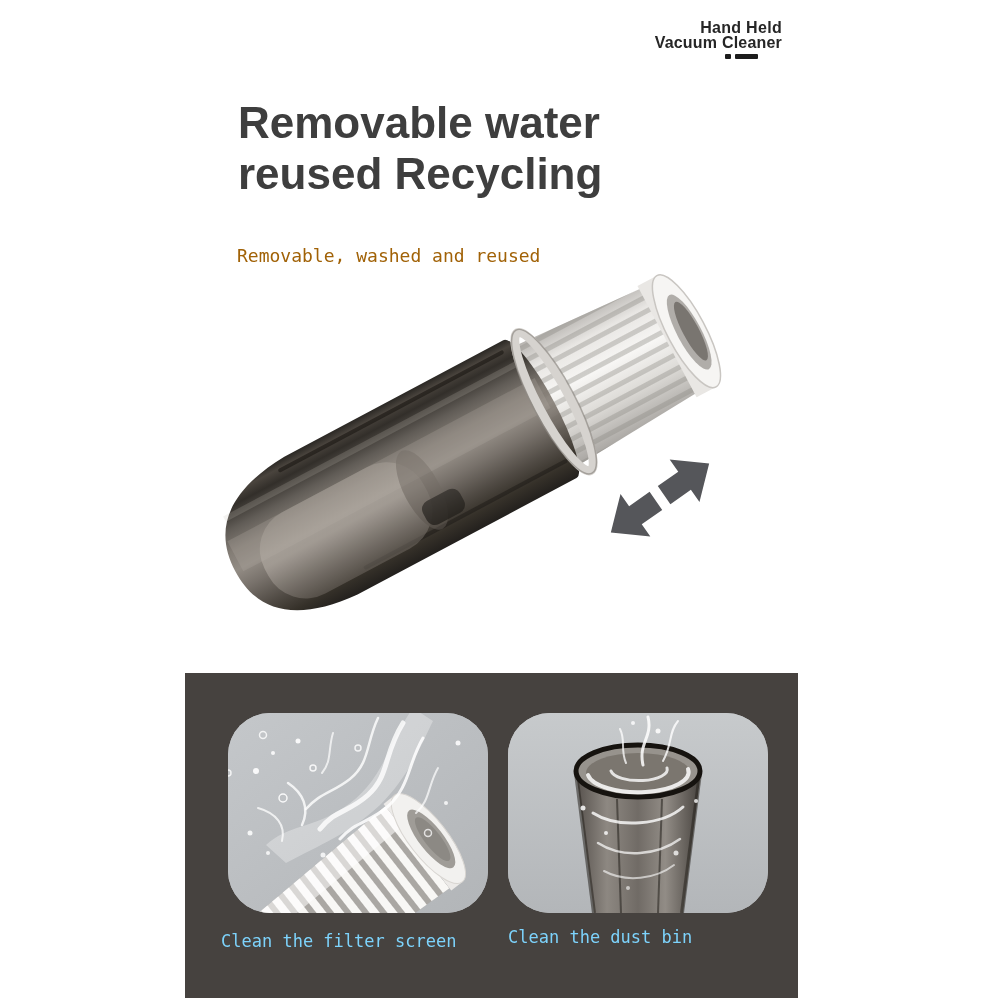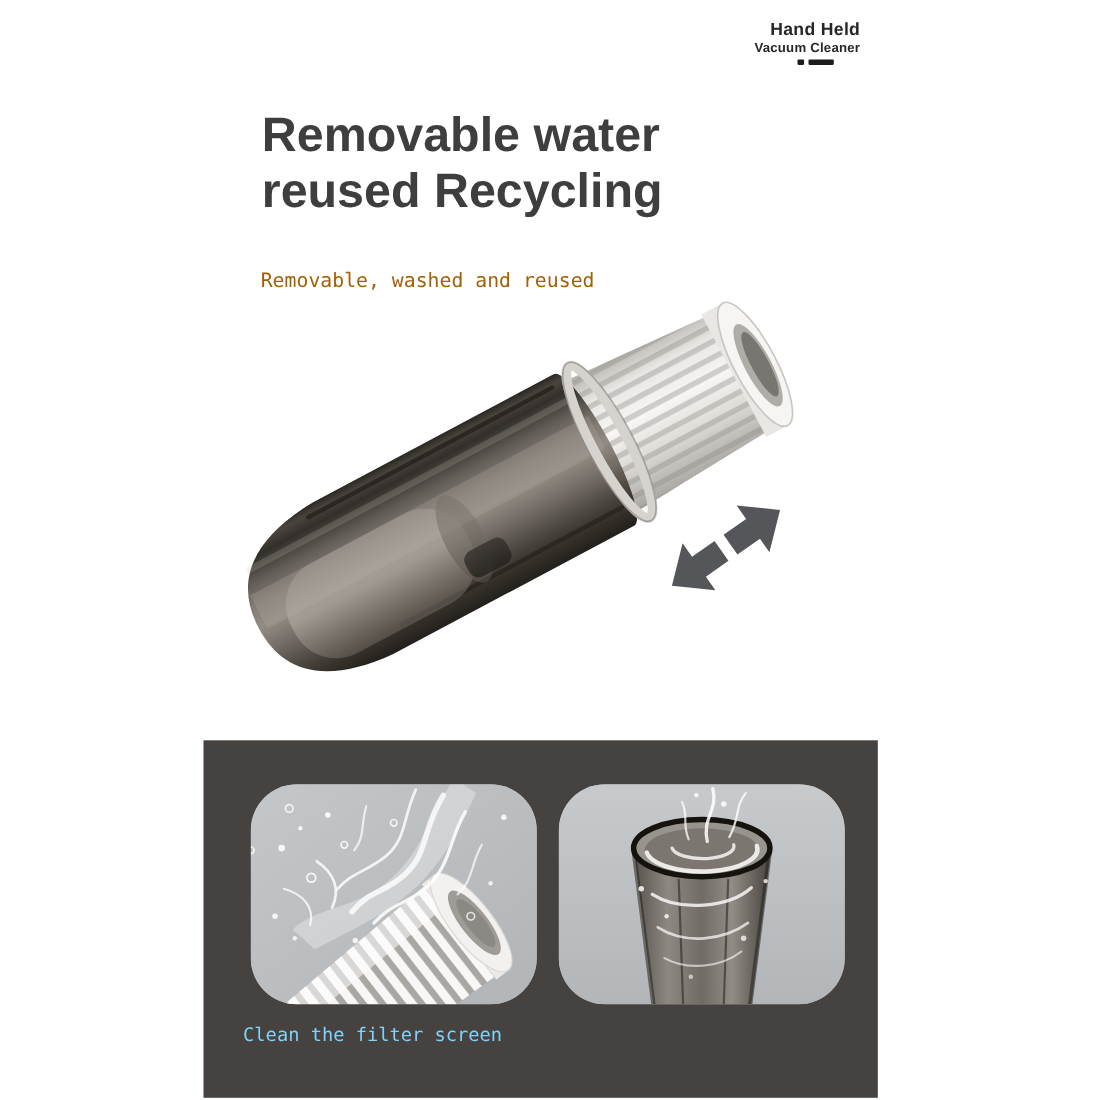--- a/index.html
+++ b/index.html
@@ -5,21 +5,21 @@
   * { margin:0; padding:0; box-sizing:border-box; }
   html,body { background:#fff; }
   .page {
     position:relative; width:932px; height:1000px;
     background:#ffffff; overflow:hidden;
     font-family:"Liberation Sans", sans-serif;
   }
   
   .brand { position:absolute; top:19px; left:600px; width:182px; text-align:right; color:#262626; }
   .brand-line1 { font-size:16px; font-weight:700; letter-spacing:0.3px; line-height:17px; }
-  .brand-line2 { font-size:12px; font-weight:700; letter-spacing:0.2px; line-height:14px; }
+  .brand-line2 { font-size:16px; font-weight:700; letter-spacing:0.2px; line-height:14px; }
   .brand-mark { display:flex; justify-content:flex-end; align-items:center; gap:4px; margin-top:4px; padding-right:24px; }
   .brand-dot  { width:6px; height:4.5px; background:#1c1c1c; border-radius:1px; }
   .brand-dash { width:23px; height:4.5px; background:#1c1c1c; border-radius:1px; }
 
   .heading { position:absolute; left:238px; top:97px; color:#3e3e3e; font-weight:700; font-size:44px; line-height:51px; letter-spacing:0px; }
   .subtitle { position:absolute; left:237px; top:245px; color:#a16207; font-family:"DejaVu Sans Mono", monospace; font-size:18px; letter-spacing:0px; }
 
   .hero { position:absolute; left:195px; top:252px; width:560px; height:385px; }
 
   .panel { position:absolute; left:185px; top:673px; width:613px; height:325px; background:#46423f; }
@@ -222,15 +222,16 @@
           <circle cx="98" cy="120" r="2" opacity="0.8"></circle>
           <circle cx="168" cy="140" r="2.5" opacity="0.75"></circle>
           <circle cx="120" cy="175" r="2" opacity="0.6"></circle>
           <circle cx="150" cy="18" r="2.5" opacity="0.85"></circle>
           <circle cx="125" cy="10" r="2" opacity="0.8"></circle>
         </g>
       </svg>
     </div>
 
     <div class="caption caption-1">Clean the filter screen</div>
+    <div class="caption caption-2">Clean the dust bin</div>
   </div>
 
 </div>
 
 </body></html>

